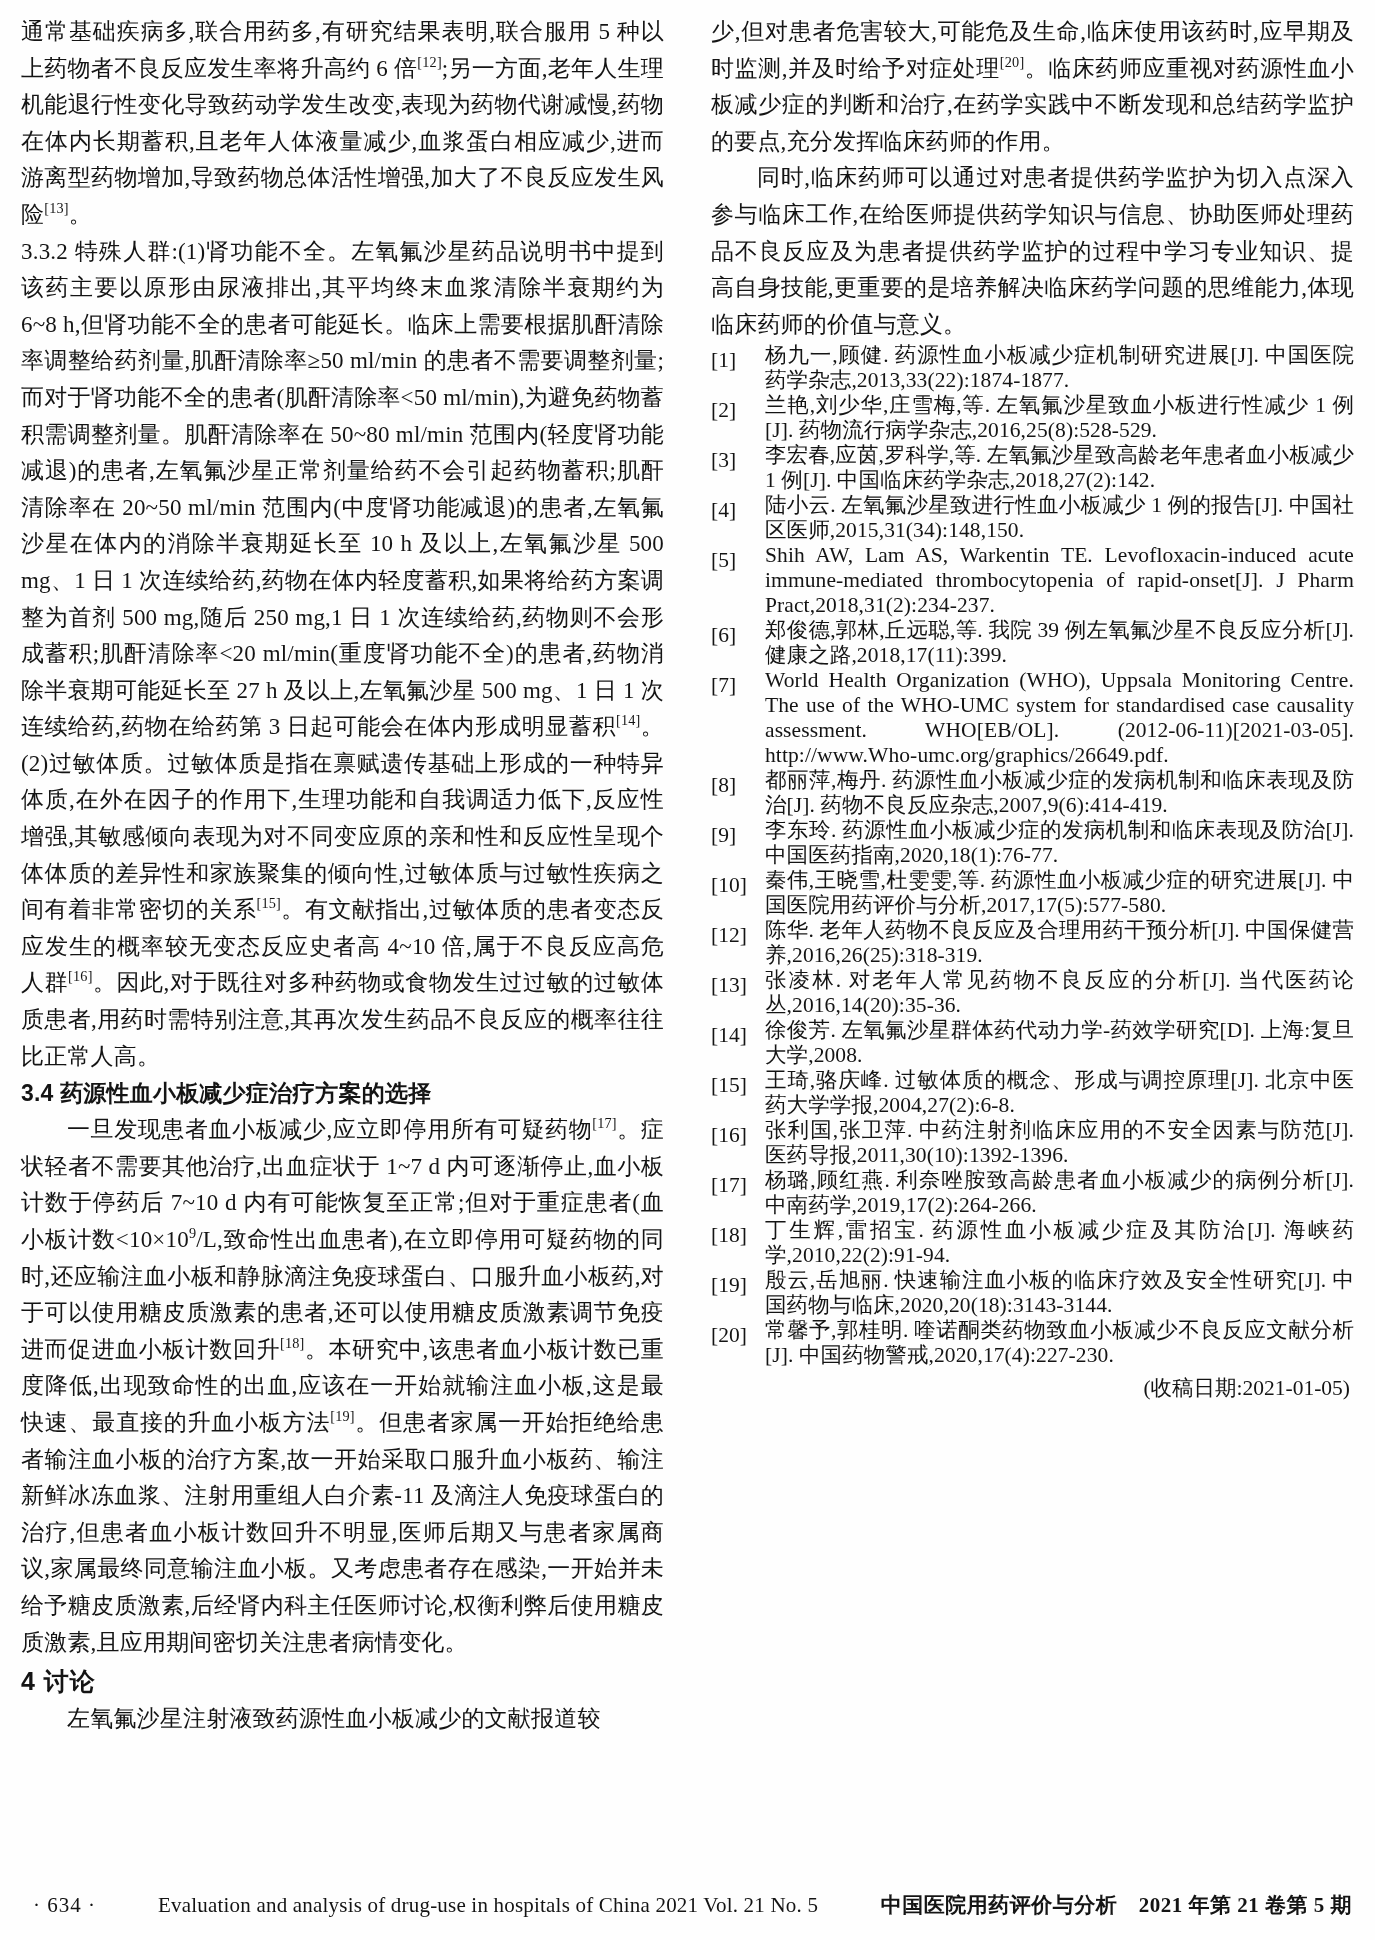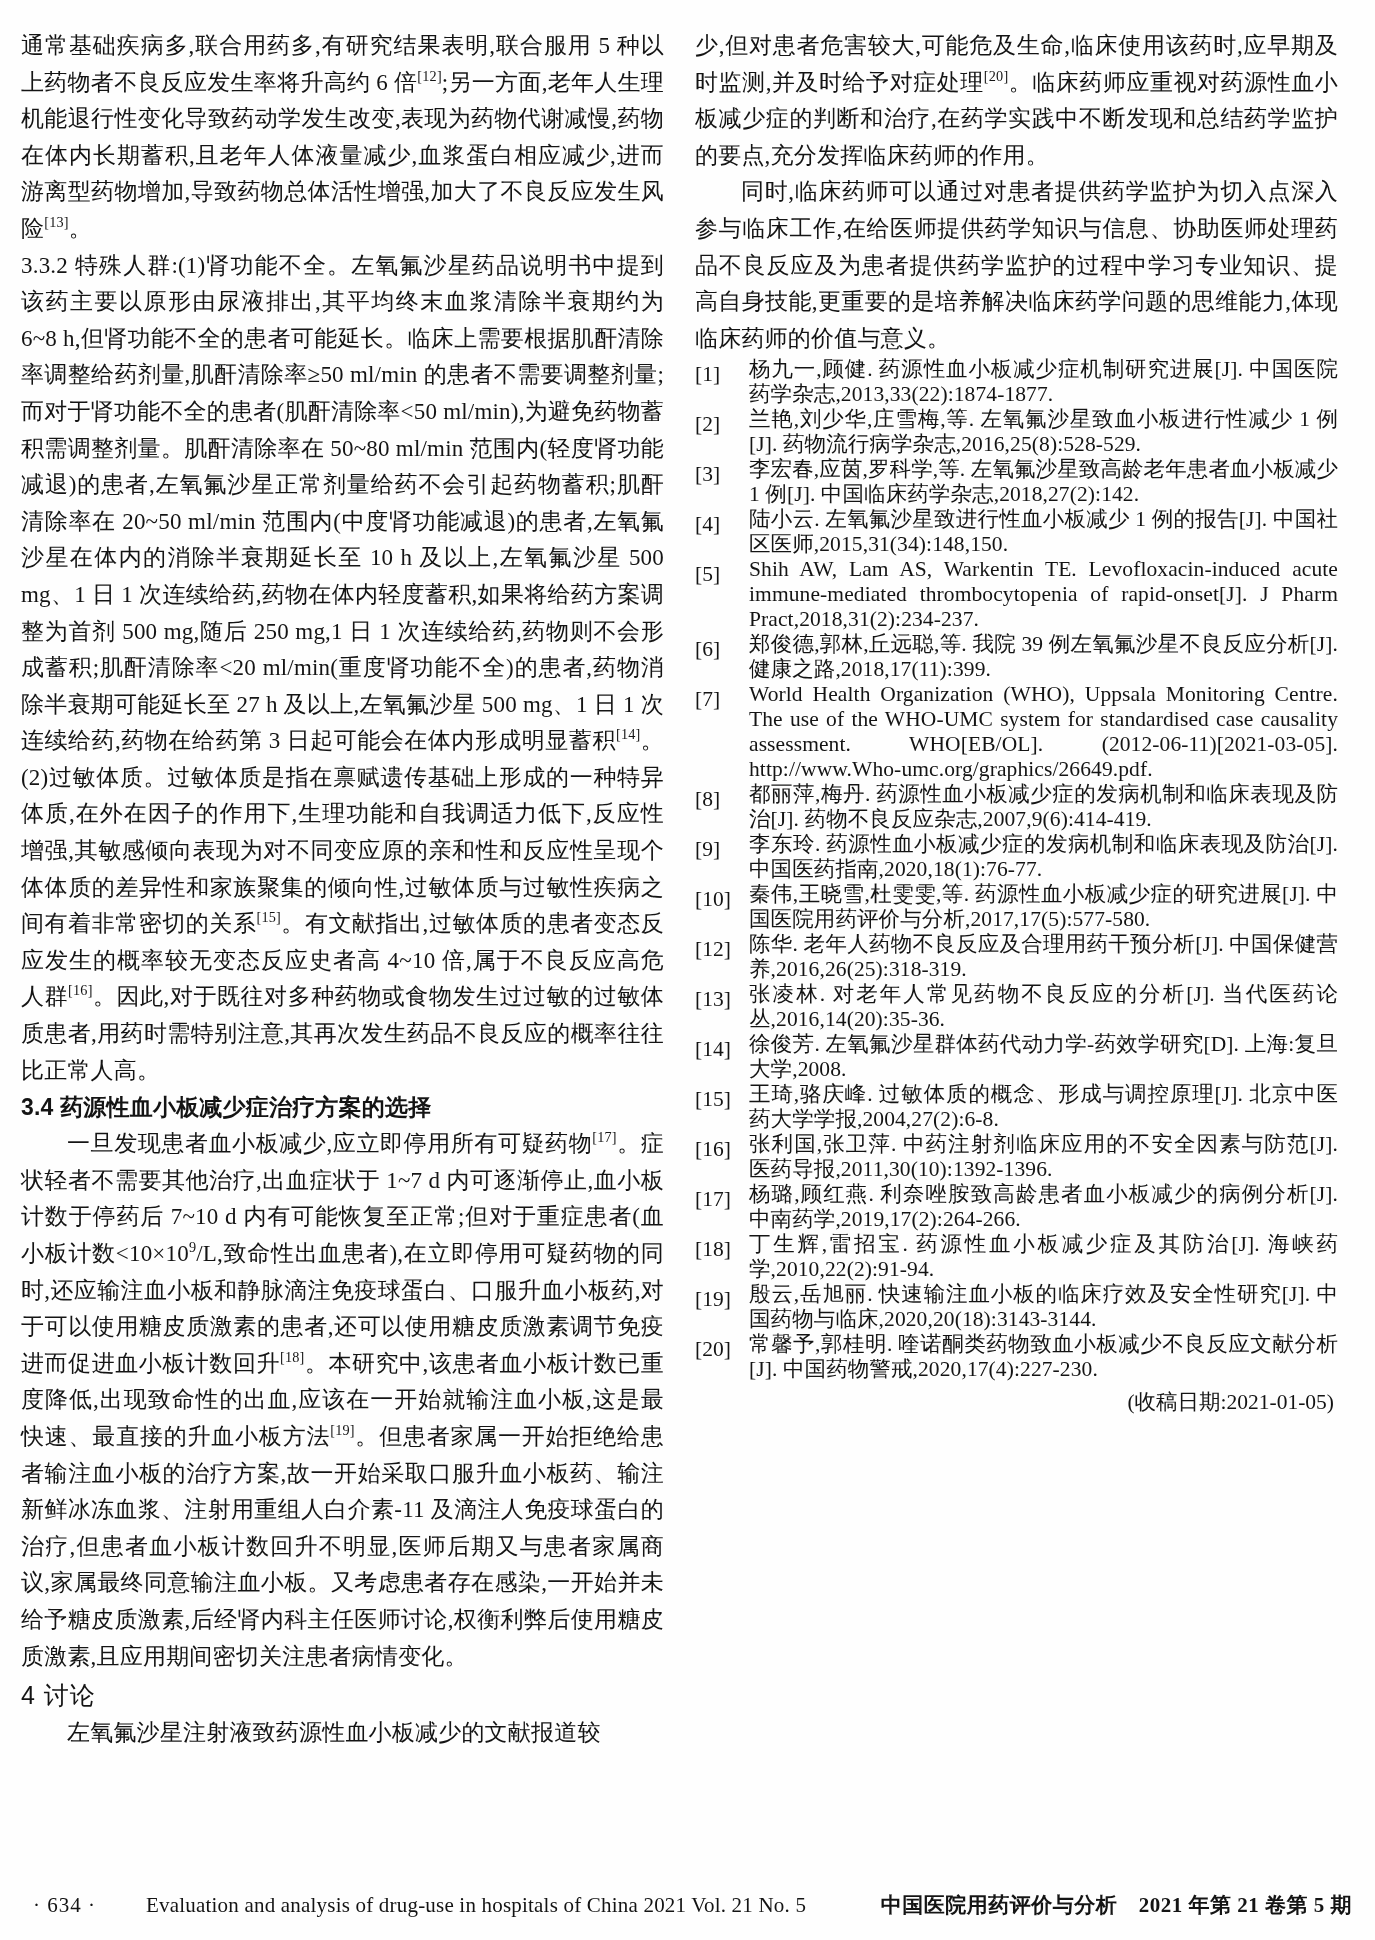--- a/index.html
+++ b/index.html
@@ -7,21 +7,21 @@
     position:relative;
     width:1375px; height:1940px;
     margin:0 auto;
     background:#fefefe;
     box-sizing:border-box;
     padding:14px 21px 0 21px;
     font-family:"Liberation Serif","DejaVu Serif",serif;
     color:#141414;
     overflow:hidden;
   }
-  .columns { display:flex; gap:31px;margin-top:14px; }
+  .columns { display:flex; gap:47px; }
   .col { width:643px; }
 
   .col p {
     margin:0;
     font-size:23px;
     line-height:36.6px;
     text-align:justify;
     letter-spacing:0.2px;
   }
   .col p.indent { text-indent:2em; }
@@ -31,21 +31,21 @@
   .h-sub {
     font-family:"Liberation Sans","DejaVu Sans",sans-serif;
     font-weight:bold;
     font-size:23px;
     line-height:37px;
     text-align:left;
     letter-spacing:0.2px;
   }
   .h-sec {
     font-family:"Liberation Sans","DejaVu Sans",sans-serif;
-    font-weight:normal;
+    font-weight:bold;
     font-size:25px;
     line-height:40px;
     letter-spacing:1px;
   }
   .refs-title {
     font-family:"Liberation Sans","DejaVu Sans",sans-serif;
     font-weight:bold;
     font-size:25px;
     line-height:44px;
     letter-spacing:1px;
@@ -72,21 +72,21 @@
 
   .footer {
     position:absolute;
     left:33px; right:23px; bottom:22px;
     display:flex;
     justify-content:space-between;
     align-items:baseline;
     font-size:21px;
     line-height:26px;
   }
-  .footer-left { display:flex; gap:2px; align-items:baseline; }
+  .footer-left { display:flex; gap:14px; align-items:baseline; }
   .footer-page-no { letter-spacing:1px; }
   .footer-en { letter-spacing:0.2px;margin-left:48px; }
   .footer-right { letter-spacing:0.5px;font-weight:bold; }
 </style>
 </head>
 <body>
 
 <div class="page">
   <div class="columns">
 

